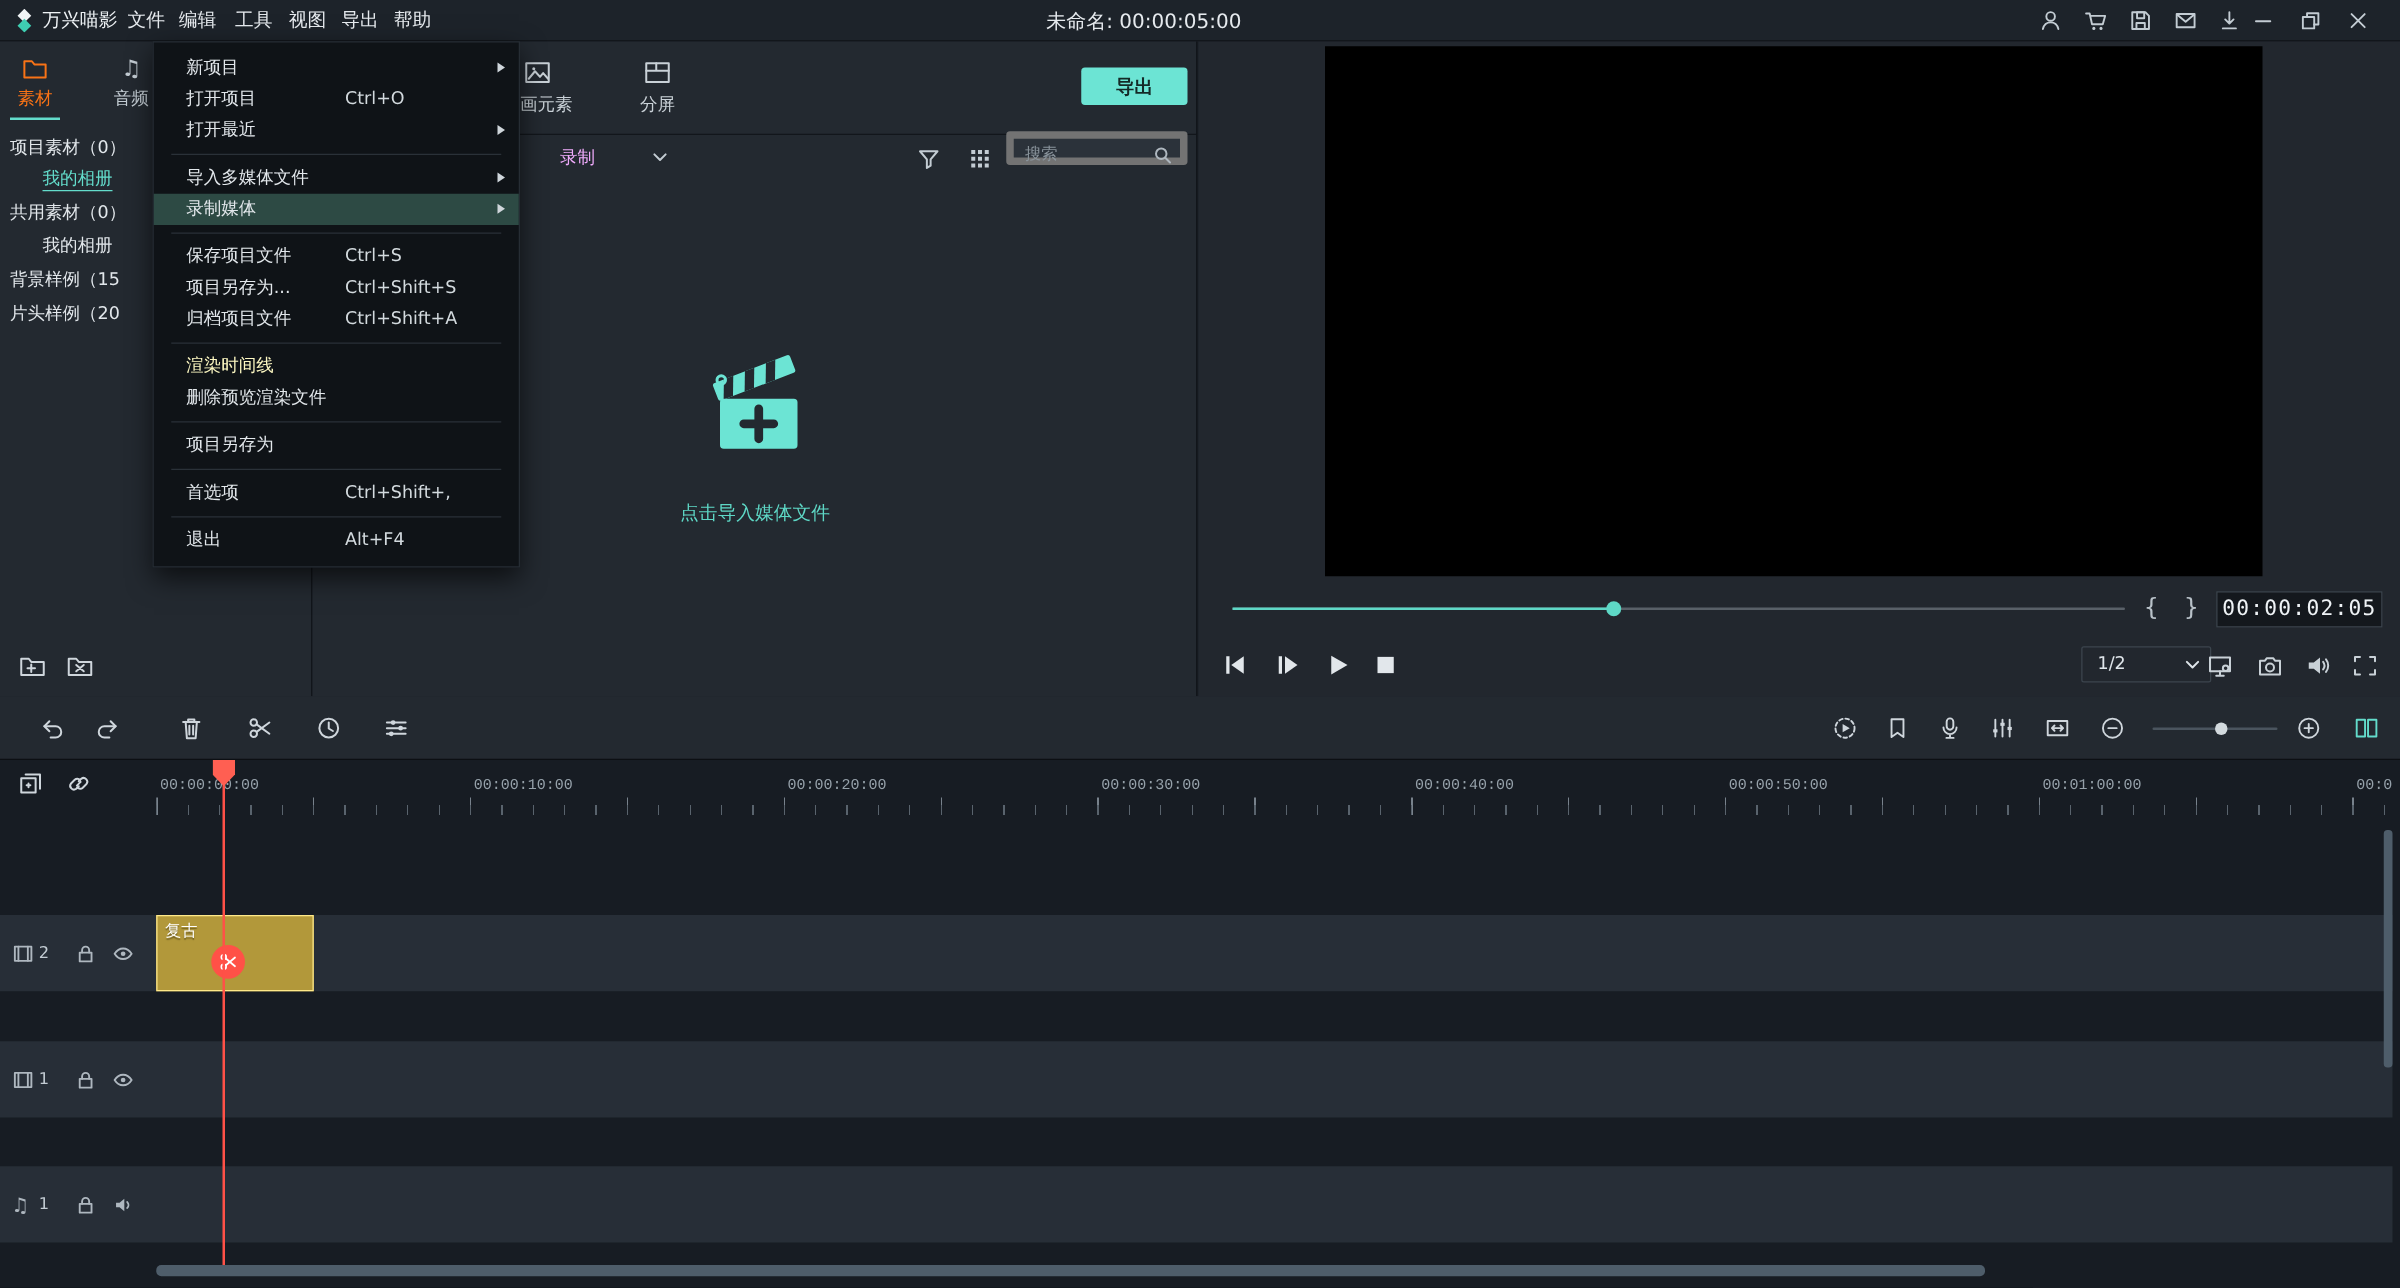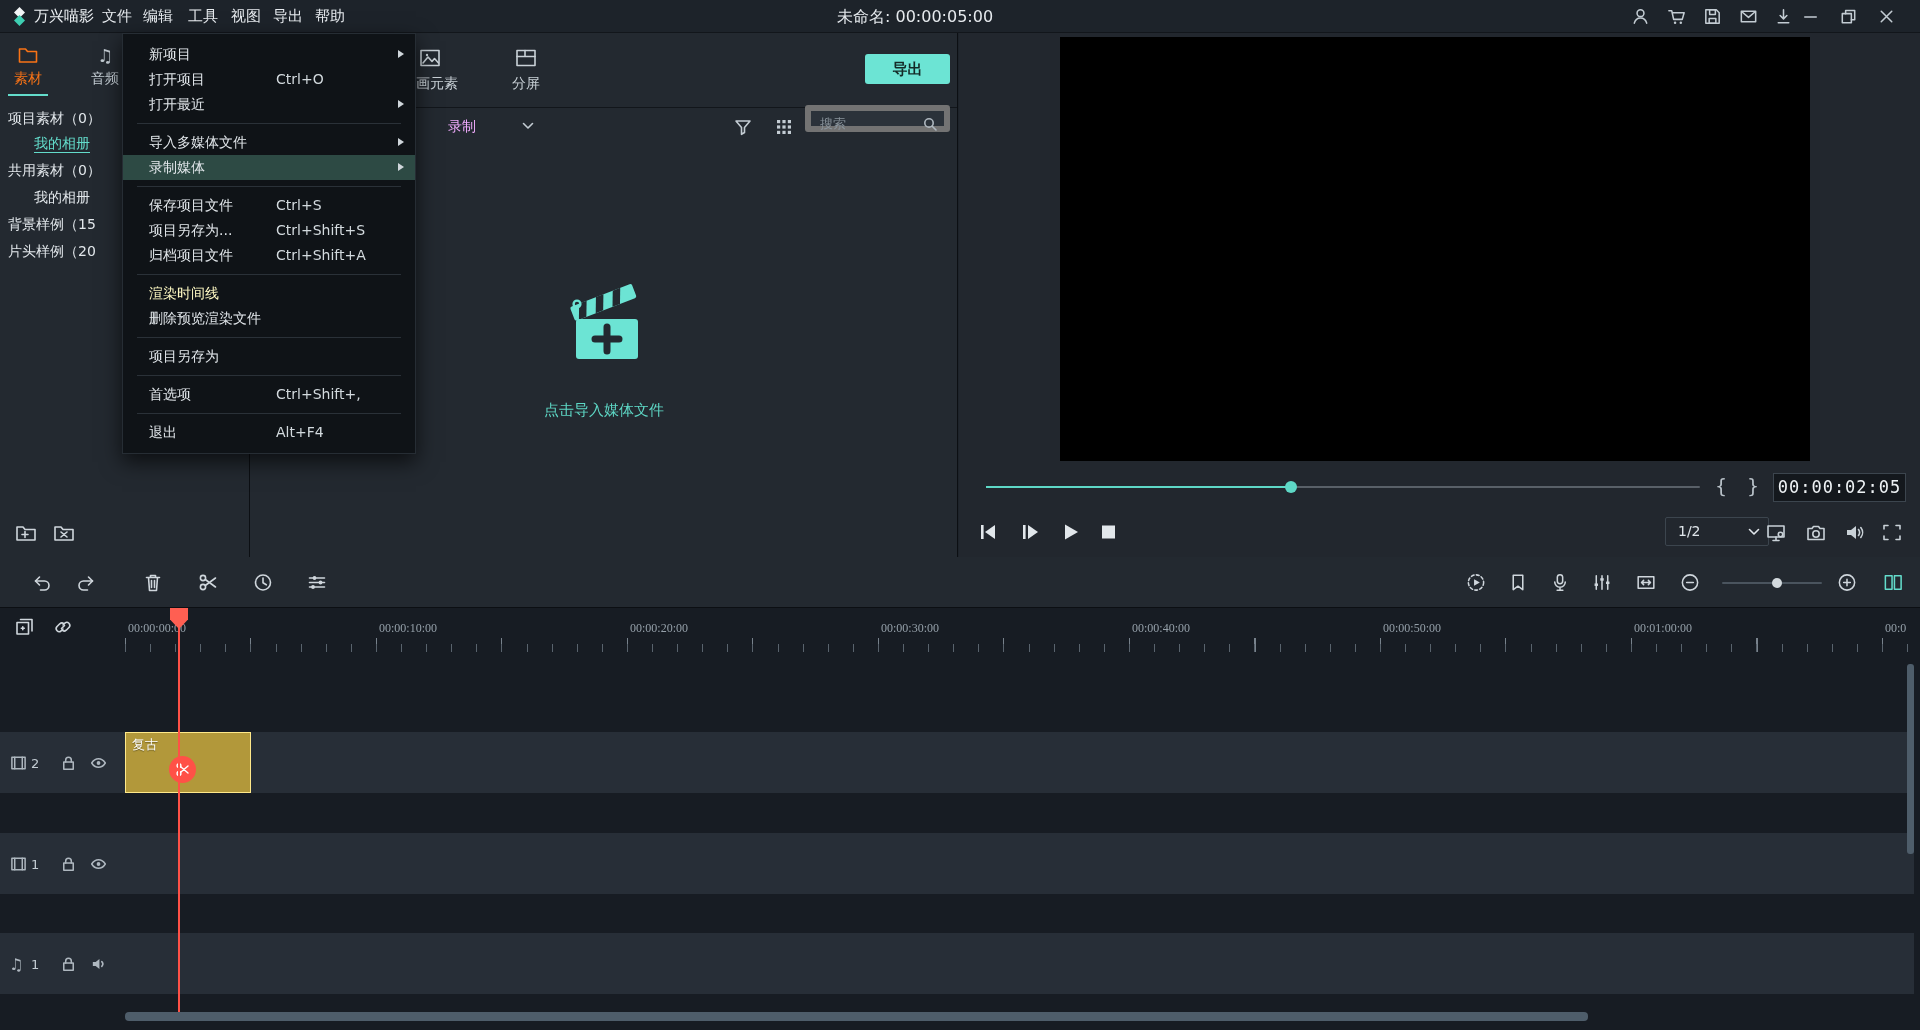--- a/index.html
+++ b/index.html
@@ -69,21 +69,21 @@
   
   .tools{position:absolute;left:0;top:557px;width:1920px;height:51px;background:#232930;border-bottom:1px solid #0c0f13;}
   .tool-ic{position:absolute;top:15px;width:21px;height:21px;color:#cfd6dc;cursor:pointer;transform:translateX(-50%);}
   .tool-ic.teal{color:#63dccb;}
   .zoom-slider{position:absolute;left:1722px;top:25px;width:100px;height:2px;background:#4a545e;border-radius:1px;}
   .zoom-handle{position:absolute;left:50px;top:-4px;width:10px;height:10px;border-radius:50%;background:#d3dade;cursor:pointer;}
 
   
   .timeline{position:absolute;left:0;top:608px;width:1920px;height:422px;background:#171c23;}
   .tl-head-ic{position:absolute;top:8px;width:22px;height:22px;color:#cfd6dc;cursor:pointer;}
-  .rlabel{position:absolute;top:13px;font-family:Liberation Serif, serif;font-size:12px;color:#95a0a9;white-space:nowrap;}
+  .rlabel{position:absolute;top:13px;font-family:Liberation Mono, monospace;font-size:12px;color:#95a0a9;white-space:nowrap;}
   .ticks{position:absolute;left:125px;right:0;}
   .ticks.minor{top:36px;height:8px;background:repeating-linear-gradient(90deg,#59636d 0,#59636d 1px,transparent 1px,transparent 25.1px);}
   .ticks.major{top:30px;height:14px;background:repeating-linear-gradient(90deg,#78828c 0,#78828c 1px,transparent 1px,transparent 125.5px);}
   .band{position:absolute;left:0;width:1914px;height:61px;background:#272e37;}
   .trk-ic{position:absolute;width:17px;height:17px;color:#aeb7bf;top:50%;transform:translateY(-50%);}
   .trk-num{position:absolute;left:31px;top:50%;transform:translateY(-50%);font-size:13px;color:#c3ccd3;}
   .note-glyph{position:absolute;left:9px;top:50%;transform:translateY(-50%);font-size:16px;color:#aeb7bf;}
   .clip{position:absolute;left:125px;top:124px;width:126px;height:61px;background:#b2983a;border:1px solid #ffe98a;cursor:pointer;}
   .clip-label{position:absolute;left:6px;top:3px;font-size:13px;color:#fff;text-shadow:0 1px 1px rgba(0,0,0,.4);}
   .cut-badge{position:absolute;left:43px;top:23px;width:27px;height:27px;border-radius:50%;background:#ff5147;

